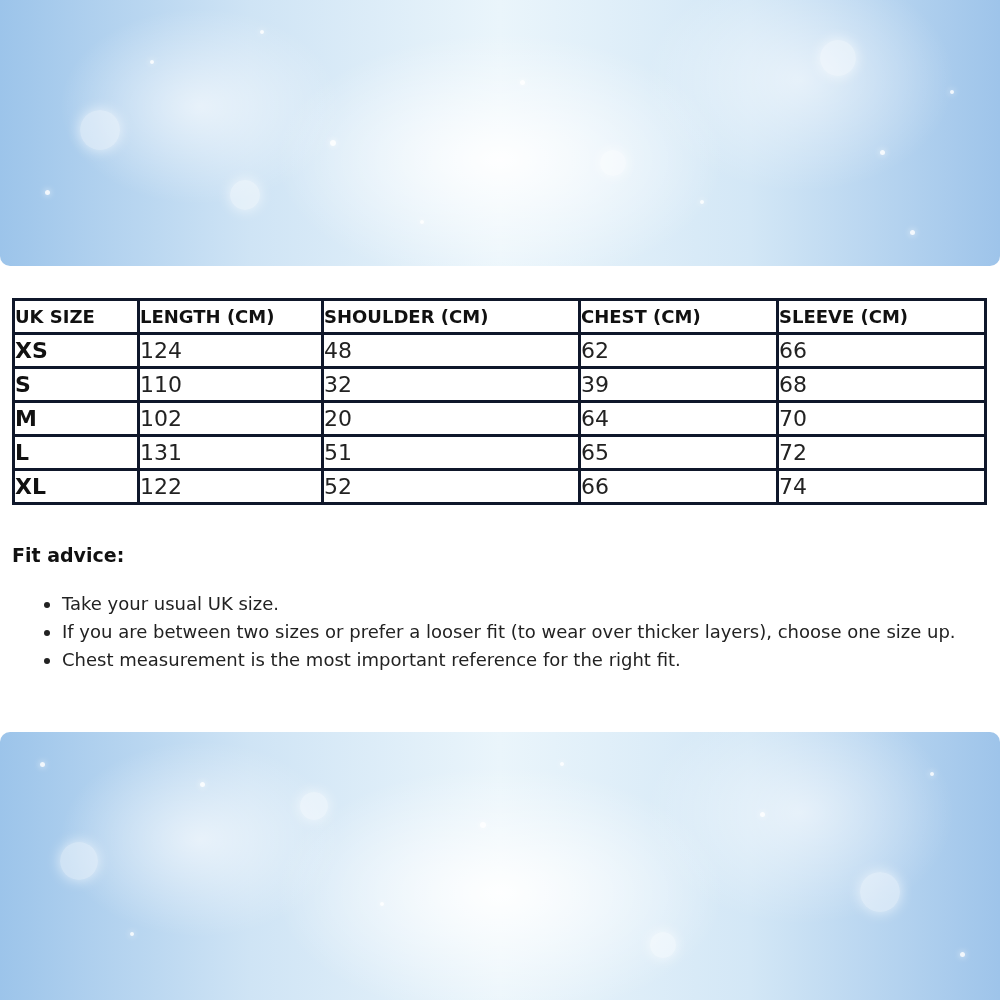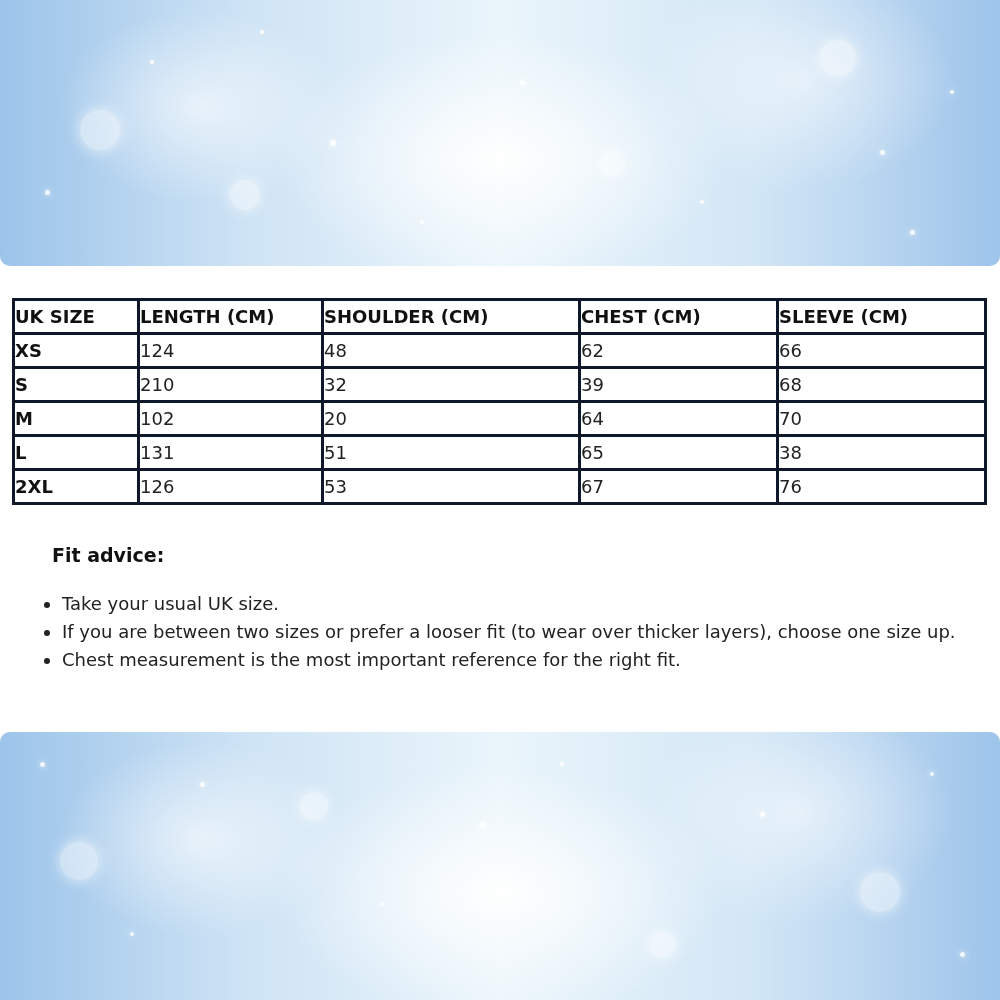--- a/index.html
+++ b/index.html
@@ -30,28 +30,27 @@
       position: absolute; left: 12px; top: 298px; width: 972px;
       border-collapse: collapse; table-layout: fixed;
       font-size: 19px;
     }
     .size-table th, .size-table td {
       border: 3px solid #0f172a;
       text-align: left; height: 31px; padding: 0;
       font-family: "DejaVu Sans", sans-serif;
     }
     .size-table th { font-weight: bold; font-size: 18px; }
-    .size-table td { font-weight: normal; color: #222; font-size: 18px; }
+    .size-table td { font-weight: normal; color: #222; font-size: 22px; }
     .size-table td.size-cell { font-weight: bold; color: #111; }
 
     .fit-title {
       position: absolute; left: 12px; top: 544px;
       font-weight: bold; font-size: 19px;
       font-family: "DejaVu Sans", sans-serif;
-      margin-left: 40px;
     }
     .fit-list {
       position: absolute; left: 22px; top: 590px; width: 950px;
       margin: 0; padding-left: 40px;
       font-size: 18px; line-height: 28px; color: #222;
       font-family: "DejaVu Sans", sans-serif;
     }
     .fit-list li { padding-left: 0; }
   </style>
 </head>
@@ -94,45 +93,45 @@
   <tbody>
     <tr>
       <td class="size-cell">XS</td>
       <td>124</td>
       <td>48</td>
       <td>62</td>
       <td>66</td>
     </tr>
     <tr>
       <td class="size-cell">S</td>
-      <td>210</td>
+      <td>110</td>
       <td>32</td>
       <td>39</td>
       <td>68</td>
     </tr>
     <tr>
       <td class="size-cell">M</td>
       <td>102</td>
       <td>20</td>
       <td>64</td>
       <td>70</td>
     </tr>
     <tr>
       <td class="size-cell">L</td>
       <td>131</td>
       <td>51</td>
       <td>65</td>
-      <td>38</td>
+      <td>72</td>
     </tr>
     <tr>
-      <td class="size-cell">2XL</td>
-      <td>126</td>
-      <td>53</td>
-      <td>67</td>
-      <td>76</td>
+      <td class="size-cell">XL</td>
+      <td>122</td>
+      <td>52</td>
+      <td>66</td>
+      <td>74</td>
     </tr>
   </tbody>
 </table>
 
 <div class="fit-title">Fit advice:</div>
 <ul class="fit-list">
   <li>Take your usual UK size.</li>
   <li>If you are between two sizes or prefer a looser fit (to wear over thicker layers), choose one size up.</li>
   <li>Chest measurement is the most important reference for the right fit.</li>
 </ul>

